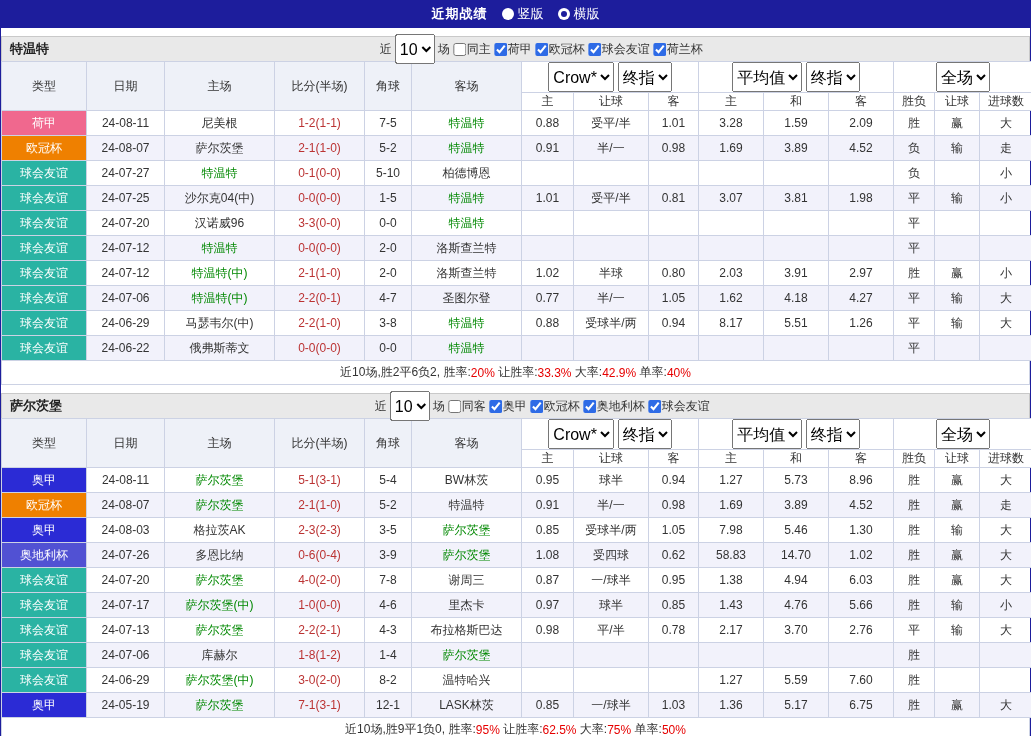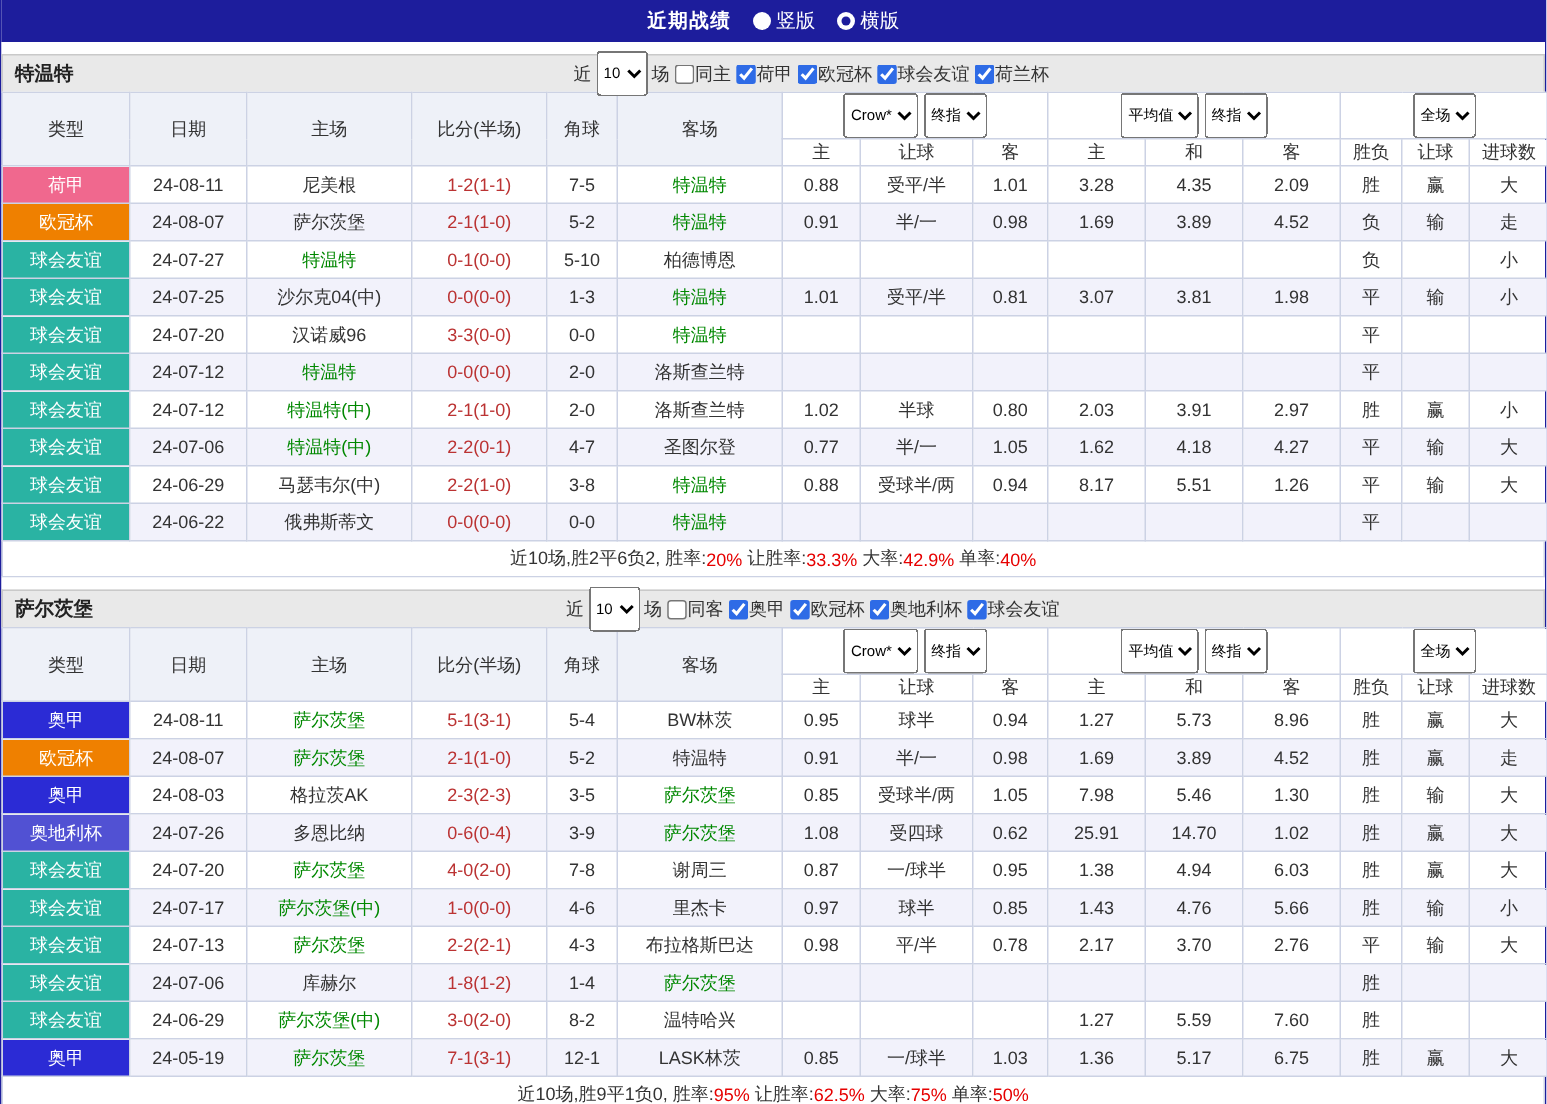--- a/index.html
+++ b/index.html
@@ -13,21 +13,21 @@
   .radio-circle { width:12px; height:12px; border-radius:50%; background:#fff; position:relative; display:inline-block; }
   .radio-circle.selected::after { content:''; position:absolute; left:3px; top:3px; width:6px; height:6px; border-radius:50%; background:#1d1d9c; }
 
   .gap { height:8px; background:#fff; }
 
   .team-bar { height:25px; background:#e9e9e9; border:1px solid #c9c9c9; border-bottom:none; display:flex; align-items:center; position:relative; font-size:12px; color:#333; }
   .team-name { font-weight:bold; font-size:13px; padding-left:8px; color:#222; }
   .filters { position:absolute; left:50%; transform:translateX(-42%); display:flex; align-items:center; gap:3px; white-space:nowrap; }
   .filters label { display:flex; align-items:center; gap:1px; cursor:pointer; }
   .filters input[type=checkbox] { width:13px; height:13px; accent-color:#2e6be6; }
-  select { font-size:10px; height:30px; font-family:inherit; }
+  select { font-size:16px; height:30px; font-family:inherit; }
 
   table.stats { width:1031px; border-collapse:collapse; table-layout:fixed; font-size:12px; }
   .stats th, .stats td { border:1px solid #ccd2e4; text-align:center; padding:0 2px; overflow:hidden; white-space:nowrap; }
   .stats thead th { font-weight:normal; color:#333; background:#fff; }
   .stats th.span2 { background:#eef1f8; }
   .hrow1 th { height:22px; }
   .hrow2 th { height:17px; }
   .stats td { height:25px; color:#333; }
   tr.alt td { background:#f2f2fb; }
   td.league { color:#fff; }
@@ -148,21 +148,21 @@
             <td class="league" style="background: rgb(240, 104, 142);">荷甲</td>
             <td class="date">24-08-11</td>
             <td class="team">尼美根</td>
             <td class="score">1-2(1-1)</td>
             <td class="corner">7-5</td>
             <td class="team focus">特温特</td>
             <td class="odds">0.88</td>
             <td class="odds">受平/半</td>
             <td class="odds">1.01</td>
             <td class="odds">3.28</td>
-            <td class="odds">4.35</td>
+            <td class="odds">1.59</td>
             <td class="odds">2.09</td>
             <td class="outcome c-red">胜</td>
             <td class="outcome c-red">赢</td>
             <td class="outcome c-red">大</td>
           </tr>
           <tr class="alt">
             <td class="league" style="background: rgb(239, 128, 0);">欧冠杯</td>
             <td class="date">24-08-07</td>
             <td class="team">萨尔茨堡</td>
             <td class="score">2-1(1-0)</td>
@@ -193,21 +193,21 @@
             <td class="odds"></td>
             <td class="outcome c-blue">负</td>
             <td class="outcome "></td>
             <td class="outcome c-blue">小</td>
           </tr>
           <tr class="alt">
             <td class="league" style="background: rgb(42, 179, 163);">球会友谊</td>
             <td class="date">24-07-25</td>
             <td class="team">沙尔克04(中)</td>
             <td class="score">0-0(0-0)</td>
-            <td class="corner">1-3</td>
+            <td class="corner">1-5</td>
             <td class="team focus">特温特</td>
             <td class="odds">1.01</td>
             <td class="odds">受平/半</td>
             <td class="odds">0.81</td>
             <td class="odds">3.07</td>
             <td class="odds">3.81</td>
             <td class="odds">1.98</td>
             <td class="outcome c-green">平</td>
             <td class="outcome c-blue">输</td>
             <td class="outcome c-blue">小</td>
@@ -466,21 +466,21 @@
           <tr class="alt">
             <td class="league" style="background: rgb(81, 81, 211);">奥地利杯</td>
             <td class="date">24-07-26</td>
             <td class="team">多恩比纳</td>
             <td class="score">0-6(0-4)</td>
             <td class="corner">3-9</td>
             <td class="team focus">萨尔茨堡</td>
             <td class="odds">1.08</td>
             <td class="odds">受四球</td>
             <td class="odds">0.62</td>
-            <td class="odds">25.91</td>
+            <td class="odds">58.83</td>
             <td class="odds">14.70</td>
             <td class="odds">1.02</td>
             <td class="outcome c-red">胜</td>
             <td class="outcome c-red">赢</td>
             <td class="outcome c-red">大</td>
           </tr>
           <tr>
             <td class="league" style="background: rgb(42, 179, 163);">球会友谊</td>
             <td class="date">24-07-20</td>
             <td class="team focus">萨尔茨堡</td>

